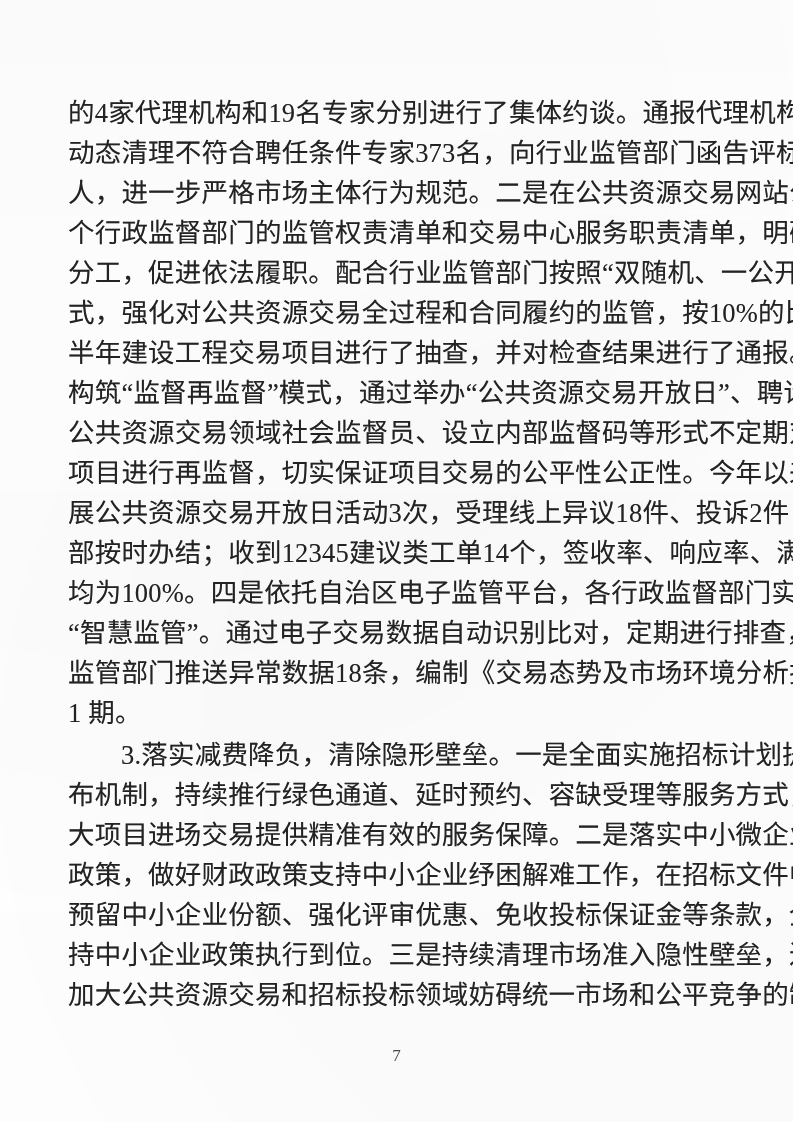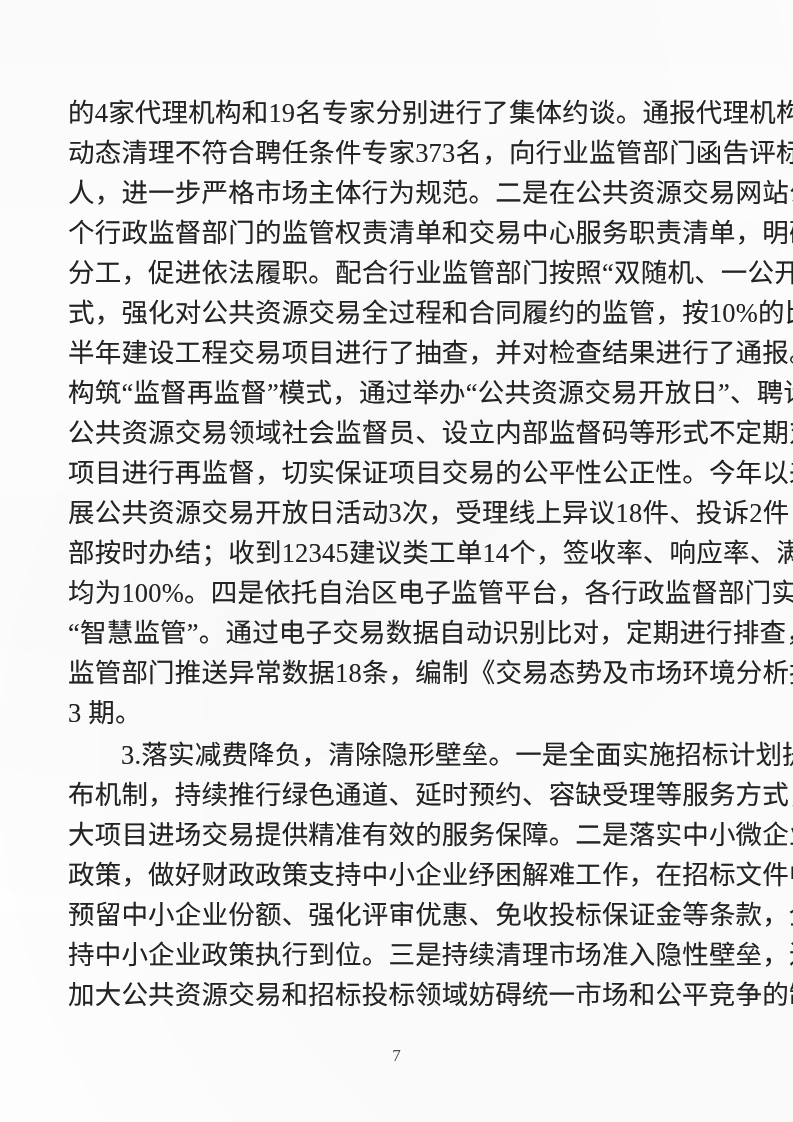--- a/index.html
+++ b/index.html
@@ -574,21 +574,21 @@
           <span>势</span>
           <span>及</span>
           <span>市</span>
           <span>场</span>
           <span>环</span>
           <span>境</span>
           <span>分</span>
           <span>析</span>
           <span>报</span>
         </div>
-        <div class="line">3 期。</div>
+        <div class="line">1 期。</div>
       </div>
       <div class="para-gap"></div>
       <div>
         <div class="line justify indent" style="text-indent: 0px; padding-left: 53px;">
           <span>3</span>
           <span>.</span>
           <span>落</span>
           <span>实</span>
           <span>减</span>
           <span>费</span>

